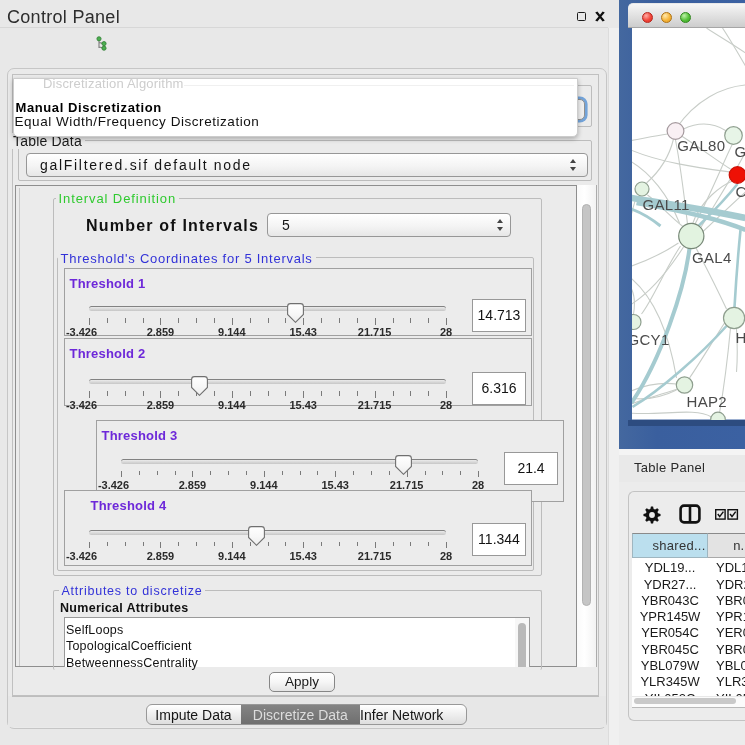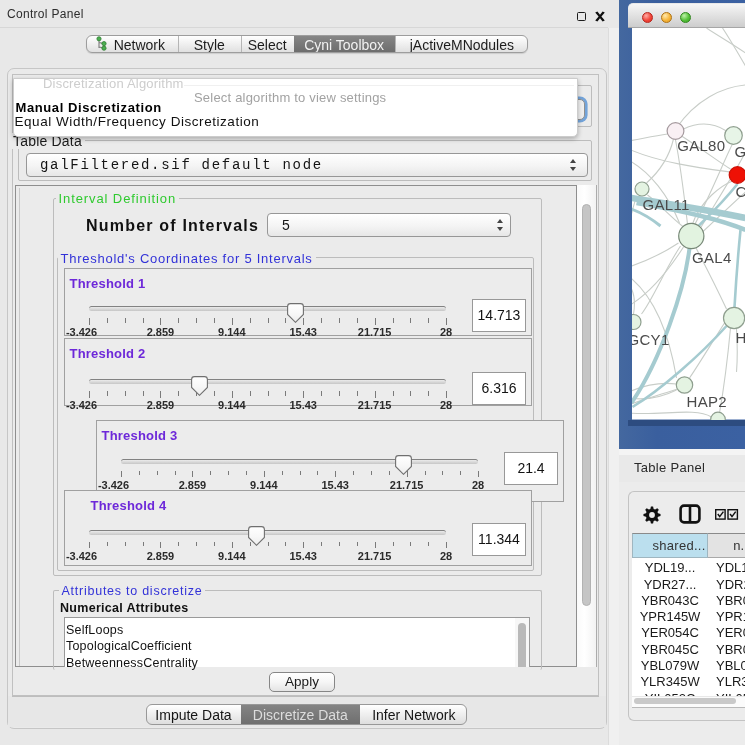--- a/index.html
+++ b/index.html
@@ -24,58 +24,47 @@
 .tlab { position:absolute; font-size:11px; font-weight:600; color:#2b2b2b; transform:translateX(-50%); white-space:nowrap; }
 .litem { position:absolute; left:66px; font-size:12.5px; color:#121212; letter-spacing:0.2px; white-space:nowrap; }
 .row1 { position:absolute; left:0; width:76.5px; text-align:center; font-size:13px; color:#1a1a1a; }
 .row2 { position:absolute; left:84.2px; font-size:13px; color:#1a1a1a; white-space:nowrap; }
 </style>
 </head>
 <body>
 
 <div class="abs" id="leftwin" style="left:0;top:0;width:608px;height:745px;background:#e8e8e8;">
 
-  <div class="abs" style="left:7px;top:7px;font-size:12px;color:#2d2d2d;letter-spacing:0.3px;">Control Panel</div>
+  <div class="abs" style="left:7px;top:7px;font-size:18px;color:#2d2d2d;letter-spacing:0.3px;">Control Panel</div>
   <div class="abs" style="left:0;top:27px;width:608px;height:1px;background:#d7d7d7;"></div>
 
   <div class="abs" style="left:577px;top:11.5px;width:9px;height:9px;border:1.6px solid #1c1c1c;border-radius:1.5px;"></div>
   <svg class="abs" style="left:594px;top:10px;" width="12" height="13" viewBox="0 0 12 13">
     <path d="M1.2 2.6 L4.6 6.5 L1.2 10.4 L3.4 11.6 L6 8.2 L8.6 11.6 L10.8 10.4 L7.4 6.5 L10.8 2.6 L8.6 1.4 L6 4.8 L3.4 1.4 Z" fill="#111"></path>
   </svg>
 
   <div class="abs" style="left:7px;top:68px;width:600px;height:660.5px;border:1px solid #c6c6c6;border-radius:7px;background:#eaeaea;"></div>
 
   <div class="abs" style="left:11.5px;top:74px;width:587.5px;height:622px;border:1px solid #c0c0c0;background:#ebebeb;"></div>
 
-  <div class="abs" style="left:86px;top:34.5px;width:442px;height:18.5px;border:1px solid #9d9d9d;border-radius:6px;background:linear-gradient(#ffffff,#e0e0e0);box-shadow:0 1px 1px rgba(0,0,0,0.12);overflow:hidden;">
-    <div class="abs" style="left:90.7px;top:0;width:1px;height:100%;background:#b5b5b5;"></div>
-    <div class="abs" style="left:153.9px;top:0;width:1px;height:100%;background:#b5b5b5;"></div>
-    <div class="abs" style="left:206.5px;top:0;width:101.3px;height:100%;background:linear-gradient(#868686,#6d6d6d);"></div>
-    <div class="abs" style="left:307.8px;top:0;width:1px;height:100%;background:#b5b5b5;"></div>
-    <div class="abs" style="left:0;top:0;width:90.7px;height:100%;font-size:14px;color:#1c1c1c;text-align:center;line-height:18px;text-indent:14px;">Network</div>
-    <div class="abs" style="left:90.7px;top:0;width:63.2px;height:100%;font-size:14px;color:#1c1c1c;text-align:center;line-height:18px;">Style</div>
-    <div class="abs" style="left:153.9px;top:0;width:52.6px;height:100%;font-size:14px;color:#1c1c1c;text-align:center;line-height:18px;">Select</div>
-    <div class="abs" style="left:206.5px;top:0;width:101.3px;height:100%;font-size:14px;color:#f2f2f2;text-align:center;line-height:18px;">Cyni Toolbox</div>
-    <div class="abs" style="left:307.8px;top:0;width:134.2px;height:100%;font-size:14px;color:#1c1c1c;text-align:center;line-height:18px;">jActiveMNodules</div>
-  </div>
 
   <svg class="abs" style="left:96px;top:36px;" width="11" height="15" viewBox="0 0 11 15">
     <path d="M3 3.2 L3 12 M3.2 6.5 L7.6 7.6 M3.2 11 L7.6 12" stroke="#7a7a7a" stroke-width="1.1" fill="none"></path>
     <circle cx="3" cy="2.8" r="2.1" fill="#4caf50" stroke="#2e7d32" stroke-width="0.8"></circle>
     <circle cx="8" cy="7.6" r="2.1" fill="#4caf50" stroke="#2e7d32" stroke-width="0.8"></circle>
     <circle cx="8" cy="12.2" r="2.1" fill="#4caf50" stroke="#2e7d32" stroke-width="0.8"></circle>
   </svg>
 
   <div class="group" style="left:18px;top:85px;width:574px;height:42px;"></div>
   <div class="abs" style="left:540px;top:99px;width:45px;height:20.5px;border:1px solid #8f8f8f;border-radius:5px;background:#efefef;box-shadow:0 0 0 2.6px rgba(95,152,214,0.85);"></div>
 
   <div class="group" style="left:18px;top:140px;width:574px;height:41px;"></div>
   <div class="gtitle" style="left:10px;top:133px;font-size:14px;color:#1c1c1c;letter-spacing:0.2px;background:#ebebeb;">Table Data</div>
   <div class="combo" style="left:26px;top:153px;width:562px;height:24px;">
-    <div class="abs" style="left:13px;top:0;line-height:23px;font-size:14px;letter-spacing:1.7px;color:#141414;font-family:Liberation Mono, monospace;">galFiltered.sif default node</div>
+    <div class="abs" style="left:13px;top:0;line-height:23px;font-size:14px;letter-spacing:1.7px;color:#141414;">galFiltered.sif default node</div>
     <div class="ar aru" style="right:11px;top:5px;"></div>
     <div class="ar ard" style="right:11px;top:13px;"></div>
   </div>
 
   <div class="abs" style="left:15px;top:184.5px;width:561px;height:482.5px;border:1px solid #8e8e8e;border-right:none;"></div>
   <div class="abs" style="left:19px;top:188px;width:1px;height:478px;background:#c9c9c9;"></div>
   <div class="abs" style="left:15px;top:666px;width:582px;height:1px;background:#8e8e8e;"></div>
 
   <div class="abs" style="left:575.5px;top:184.5px;width:21px;height:482px;background:linear-gradient(90deg,#fafafa,#ffffff 40%,#f2f2f2);border-left:1px solid #8e8e8e;border-right:1px solid #ababab;"></div>
   <div class="abs" style="left:581.5px;top:204px;width:9px;height:402px;background:#c5c5c5;border:1px solid #b2b2b2;border-radius:5px;"></div>
@@ -277,27 +266,26 @@
   <div class="litem" style="top:655.5px;">BetweennessCentrality</div>
 
   <div class="abs" style="left:269px;top:672px;width:66px;height:19.5px;border:1px solid #868686;border-radius:5px;background:linear-gradient(#ffffff,#f6f6f6 50%,#e4e4e4);font-size:13.5px;font-weight:500;color:#1a1a1a;text-align:center;line-height:18px;">Apply</div>
   <div class="abs" style="left:8px;top:696px;width:598px;height:31px;background:#e7e7e7;"></div>
     <div class="abs" style="left:11.5px;top:695.5px;width:587px;height:1px;background:#bdbdbd;"></div>
 
   <div class="abs" style="left:145.5px;top:703.5px;width:321px;height:21px;border:1px solid #989898;border-radius:6px;background:linear-gradient(#ffffff,#dedede);overflow:hidden;">
     <div class="abs" style="left:94px;top:0;width:119.6px;height:100%;background:linear-gradient(#848484,#6f6f6f);"></div>
     <div class="abs" style="left:0;top:0;width:94px;height:100%;font-size:14px;font-weight:500;color:#151515;text-align:center;line-height:20px;">Impute Data</div>
     <div class="abs" style="left:94px;top:0;width:119.6px;height:100%;font-size:14px;font-weight:500;color:#dcdcdc;text-align:center;line-height:20px;">Discretize Data</div>
-    <div class="abs" style="left:213.6px;top:0;width:107.4px;height:100%;font-size:14px;font-weight:500;color:#151515;text-align:center;line-height:20px;">Infer Network</div>
+    <div class="abs" style="left:213.6px;top:0;width:107.4px;height:100%;font-size:14px;font-weight:500;color:#151515;text-align:left;line-height:20px;">Infer Network</div>
   </div>
 
   <div class="abs" style="left:13px;top:78px;width:565px;height:58.5px;background:#ffffff;border:1px solid #cccccc;border-radius:0 0 5px 5px;box-shadow:0 2px 5px rgba(0,0,0,0.28);"></div>
   <div class="abs" style="left:184px;top:84.5px;width:390px;height:1px;background:#f0f0f0;"></div>
   <div class="abs" style="left:43px;top:75.5px;font-size:13px;color:#cdcdcd;letter-spacing:0.2px;">Discretization Algorithm</div>
-  <div class="abs" style="left:194px;top:89.5px;font-size:13px;color:#a2a2a2;letter-spacing:0.2px;">Select algorithm to view settings</div>
   <div class="abs" style="left:15.5px;top:99.5px;font-size:13px;font-weight:bold;color:#000;letter-spacing:0.6px;">Manual Discretization</div>
   <div class="abs" style="left:14.5px;top:114px;font-size:13.5px;color:#101010;letter-spacing:0.55px;">Equal Width/Frequency Discretization</div>
 </div>
 
 <div class="abs" style="left:608px;top:28px;width:11px;height:717px;background:#f0f0f0;border-left:1px solid #dcdcdc;"></div>
 
 <div class="abs" id="rightpane" style="left:619px;top:0;width:126px;height:745px;background:#ececec;overflow:hidden;">
   <div class="abs" style="left:0;top:0;width:126px;height:449px;background:linear-gradient(90deg,#44689f,#3a5f9e 30%,#3b61a2);"></div>
 
   <div class="abs" style="left:8.5px;top:2.5px;width:117.5px;height:25.5px;border-radius:5px 0 0 0;background:linear-gradient(#f6f6f6,#cdcdcd);border-top:1px solid #e8e8e8;border-bottom:1px solid #a6a6a6;"></div>

